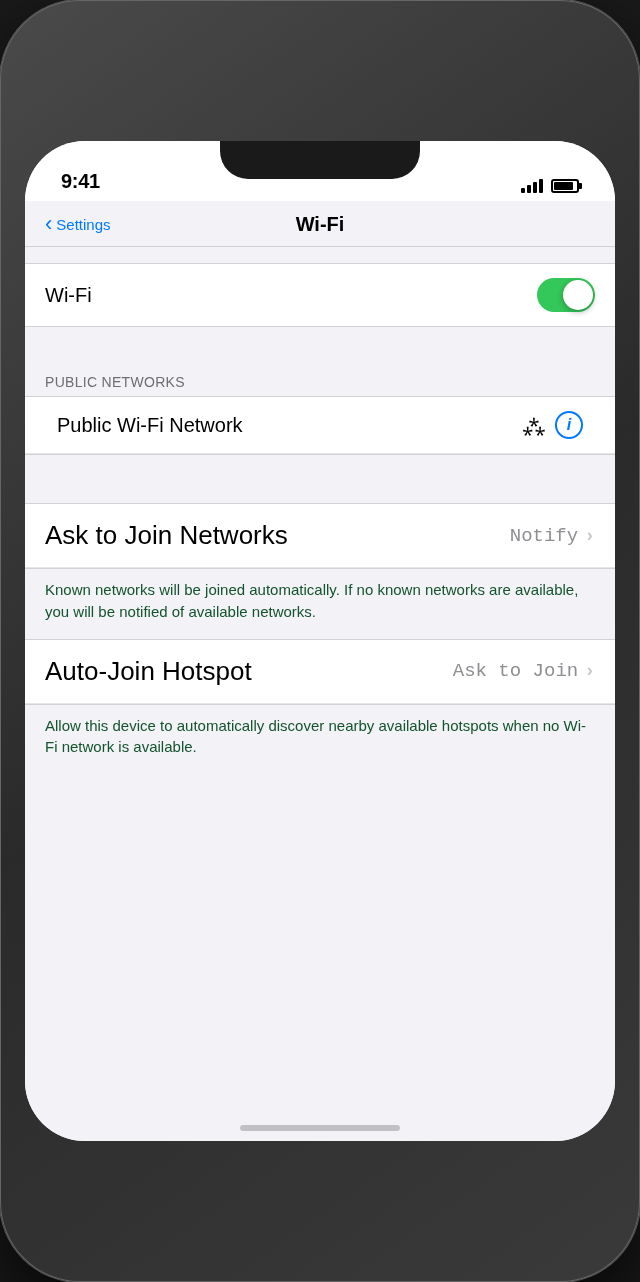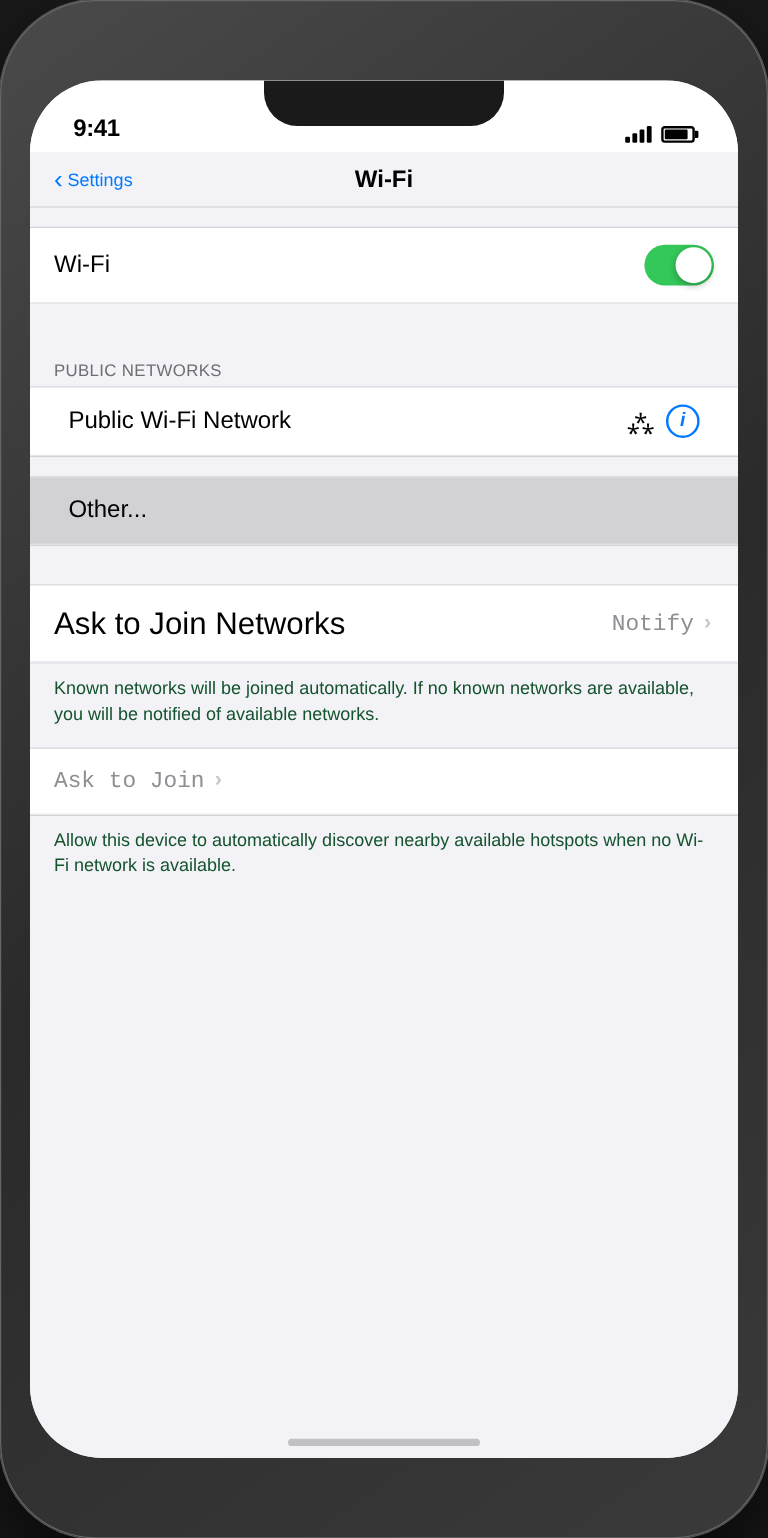--- a/index.html
+++ b/index.html
@@ -20,21 +20,21 @@
       border-radius: 80px;
       display: flex;
       justify-content: center;
       align-items: center;
       position: relative;
       box-shadow: 0 0 0 1px #555, inset 0 0 0 1px #666, 0 30px 80px rgba(0,0,0,0.8);
     }
 
     .phone-screen {
       width: 590px;
-      height: 1148px;
+      height: 1000px;
       background: #f2f2f7;
       border-radius: 60px;
       overflow: hidden;
       position: relative;
       display: flex;
       flex-direction: column;
     }
 
     
     .status-bar {
@@ -387,42 +387,38 @@
             </span>
             <div class="info-btn">
               <span style="font-style:italic;">i</span>
             </div>
           </div>
         </div>
       </div>
 
       <div class="section-gap"></div>
 
-      <div class="settings-group">
-        <div class="network-row network-row-highlighted">
-          <span class="network-other-label">Other...</span>
-        </div>
-      </div>
 
       <div class="section-gap"></div>
       <div class="section-gap"></div>
 
       <div class="settings-group">
         <div class="settings-row-nav">
           <span class="row-label-bold">Ask to Join Networks</span>
           <div class="row-nav-right">
             <span>Notify</span>
             <span class="chevron-right">›</span>
           </div>
         </div>
       </div>
       <div class="description-text">Known networks will be joined automatically. If no known networks are available, you will be notified of available networks.</div>
 
       <div class="settings-group">
         <div class="settings-row-nav">
+          <span class="row-label-bold">Auto-Join Hotspot</span>
           <div class="row-nav-right">
             <span>Ask to Join</span>
             <span class="chevron-right">›</span>
           </div>
         </div>
       </div>
       <div class="description-text">Allow this device to automatically discover nearby available hotspots when no Wi-Fi network is available.</div>
 
     </div>
 

